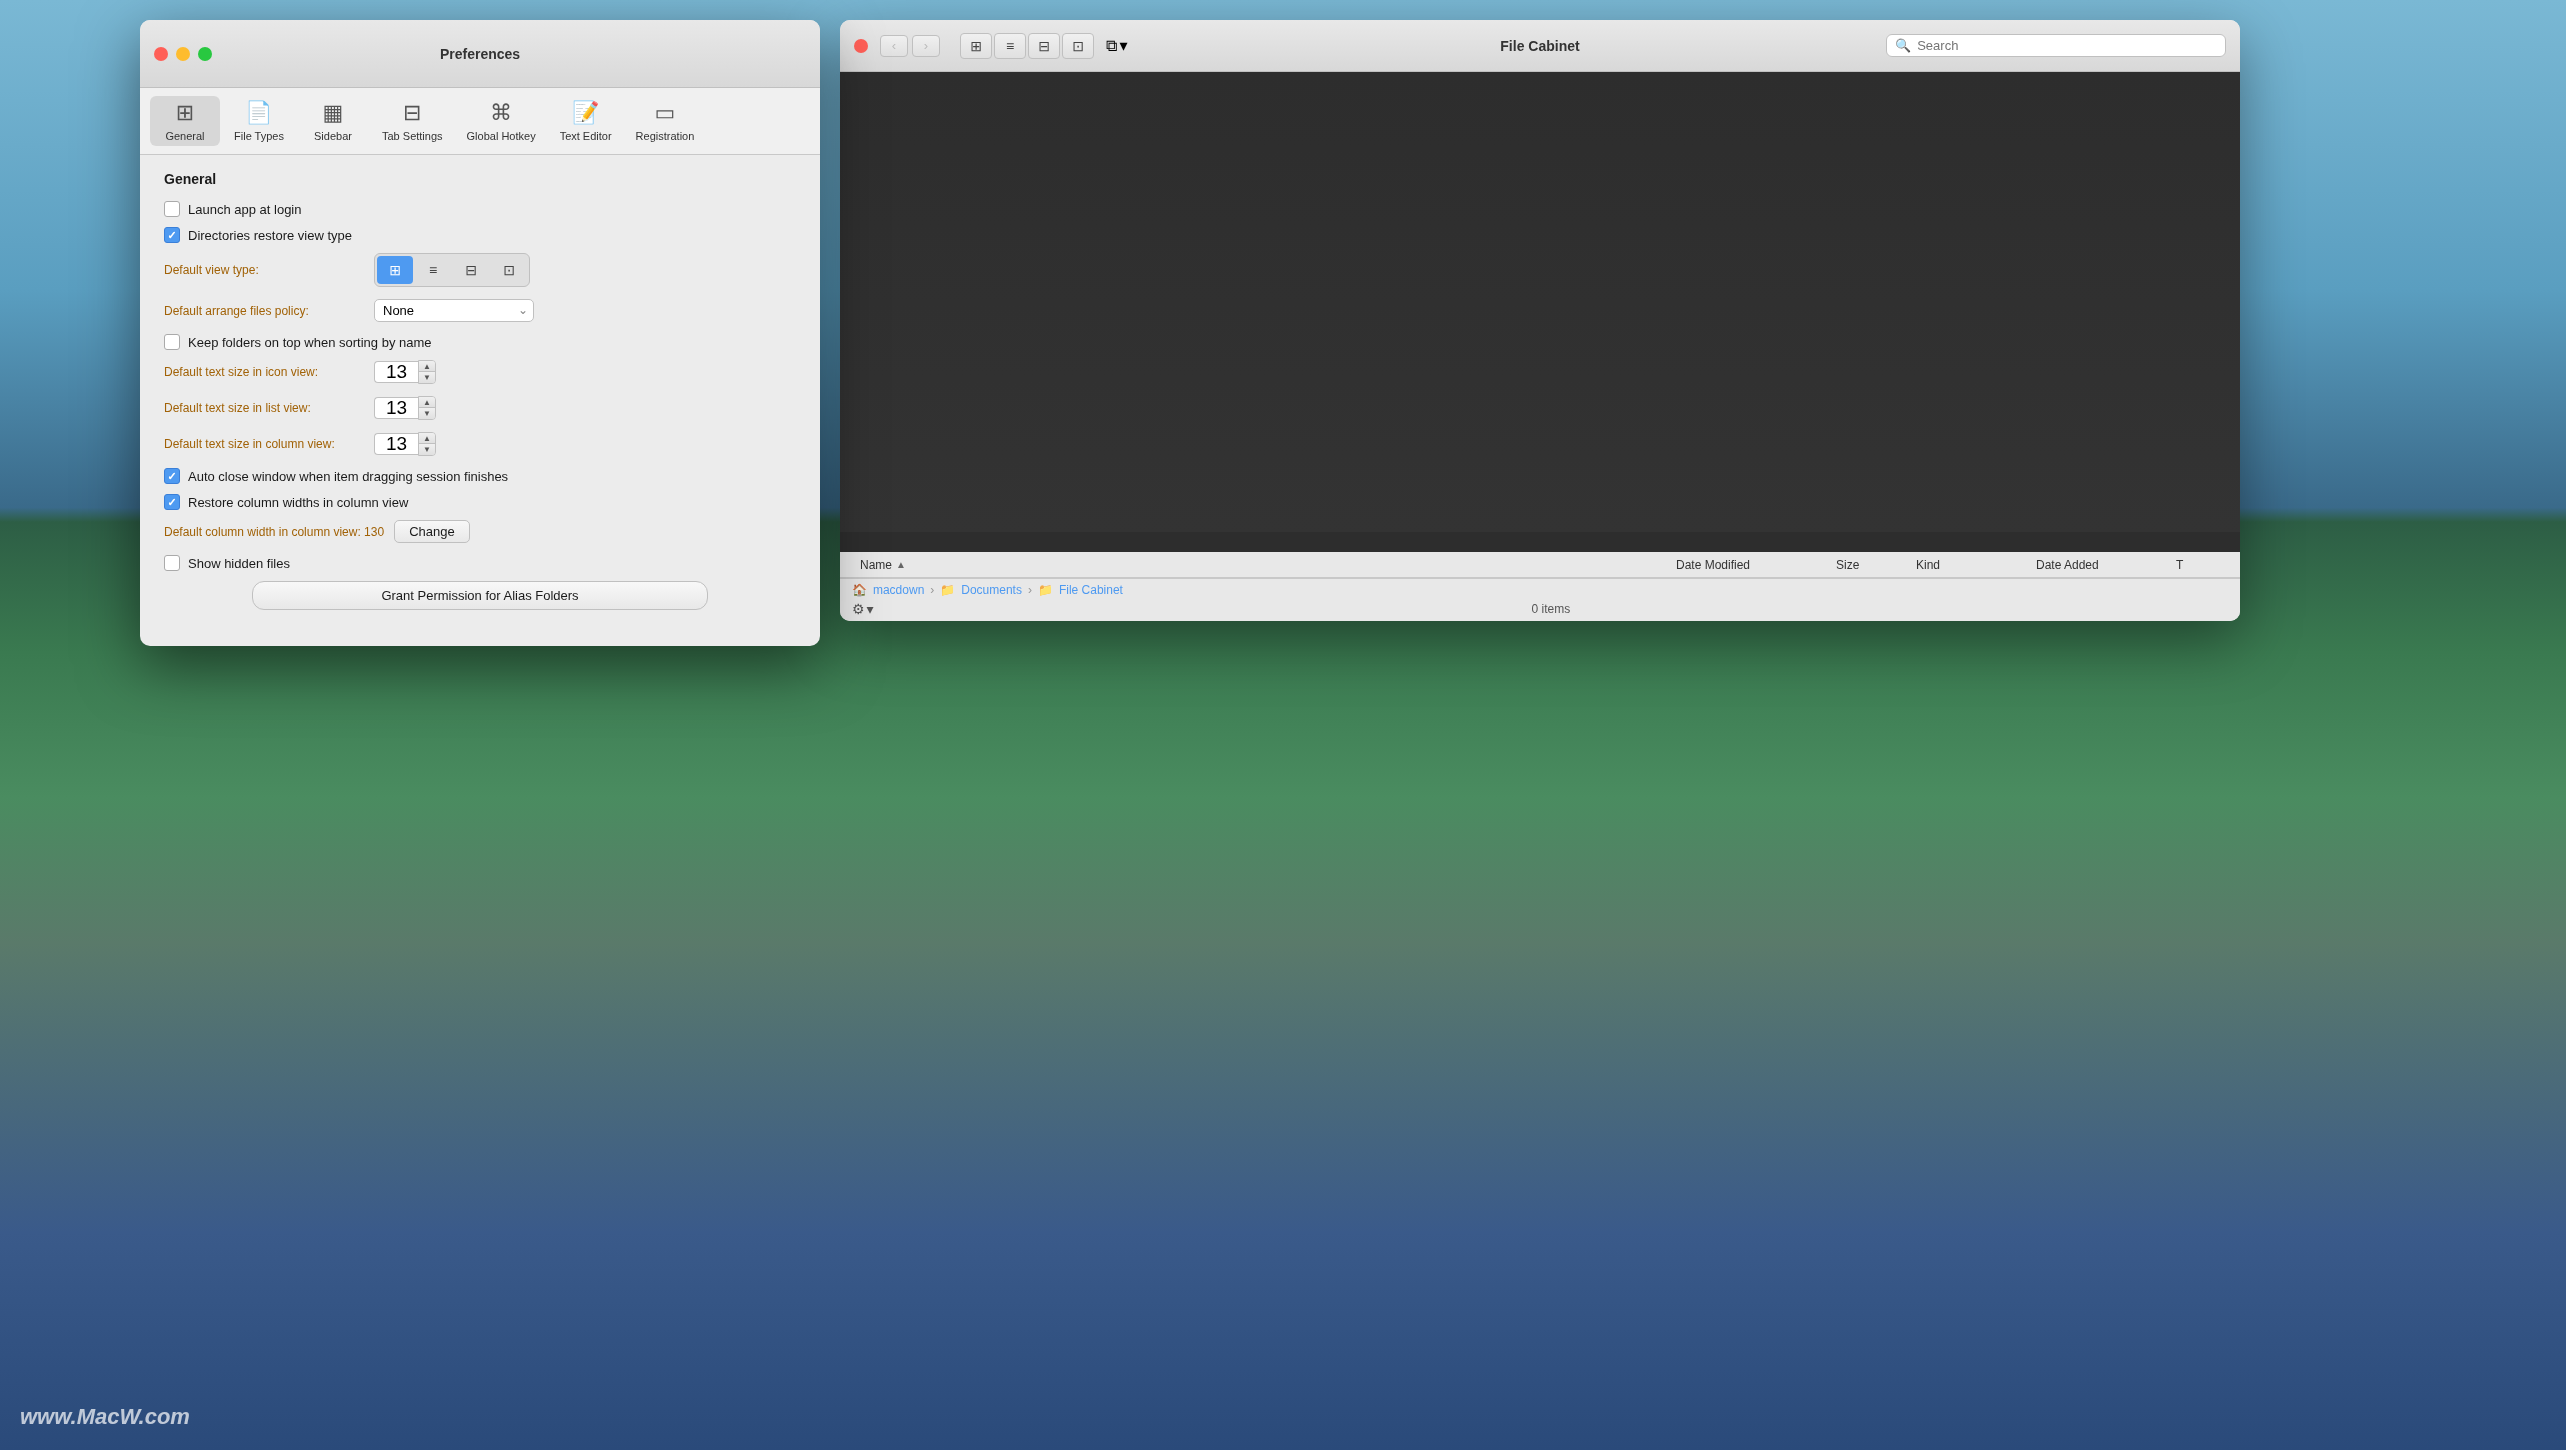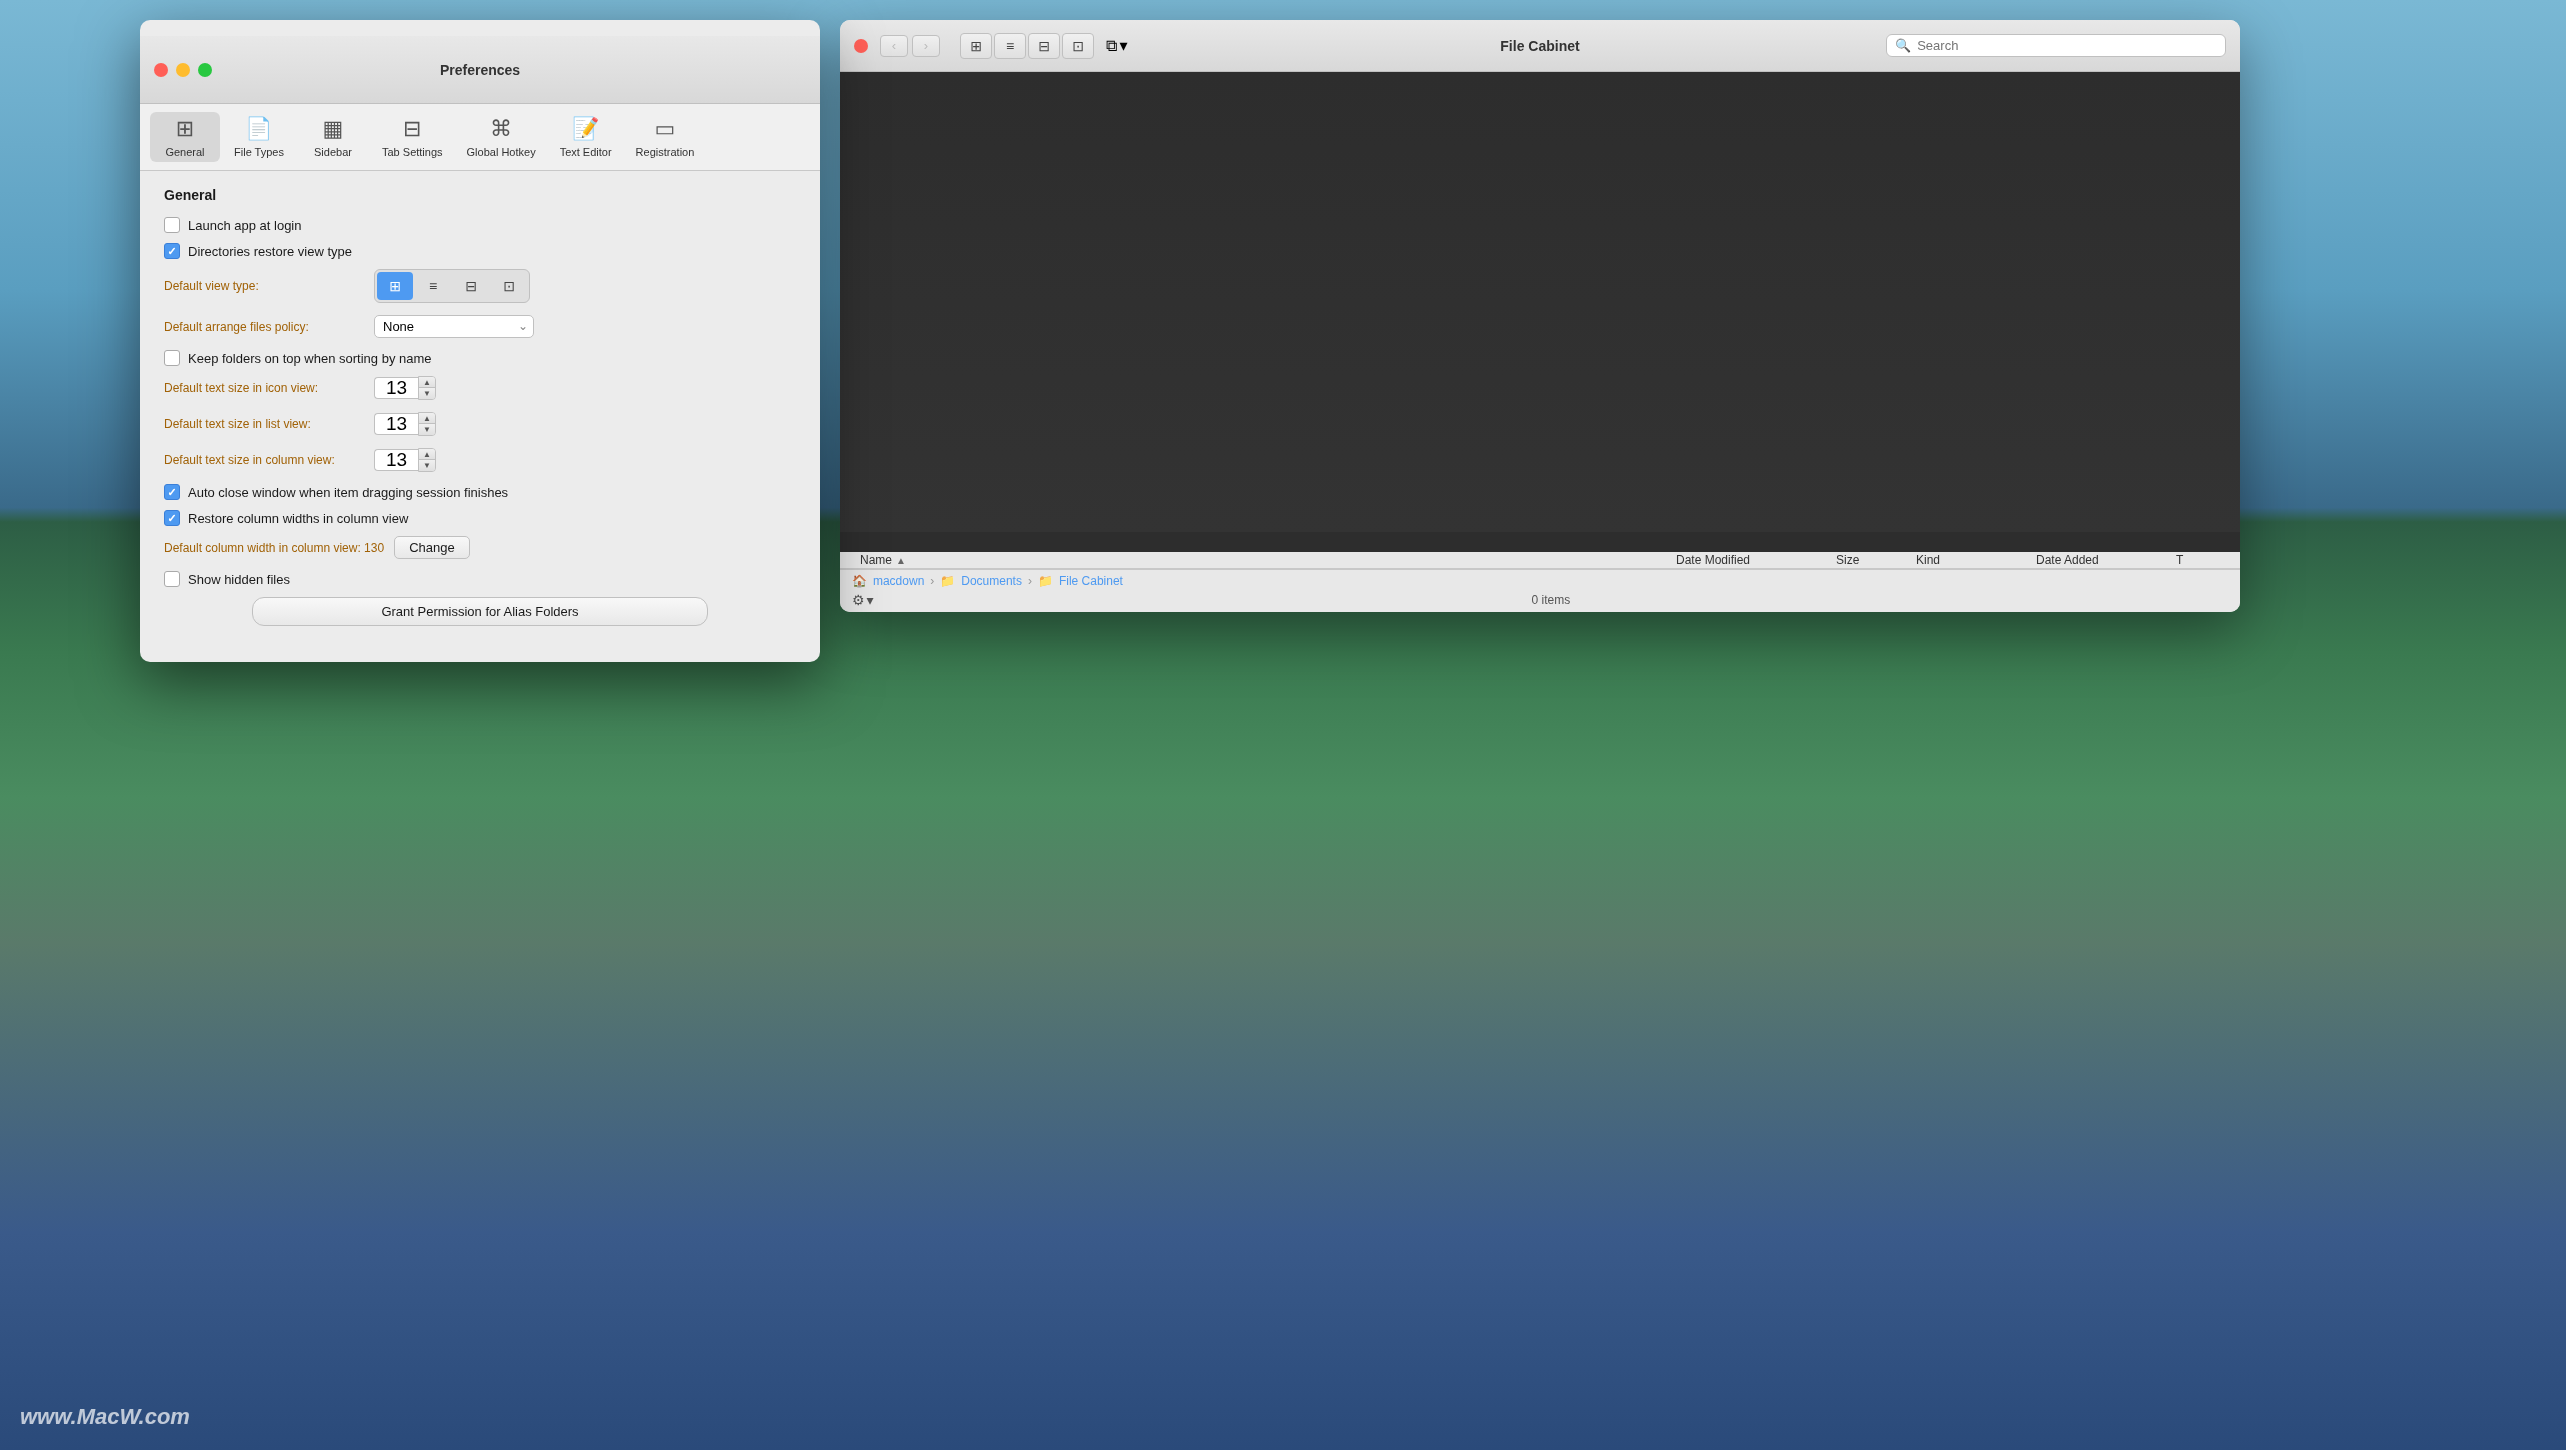--- a/index.html
+++ b/index.html
@@ -50,21 +50,20 @@
     }
 
     .window-titlebar {
       background: linear-gradient(180deg, #e8e8e8 0%, #d8d8d8 100%);
       height: 68px;
       display: flex;
       align-items: center;
       justify-content: center;
       position: relative;
       border-bottom: 1px solid #c0c0c0;
-      margin-top: 16px;
     }
 
     .window-controls {
       position: absolute;
       left: 14px;
       display: flex;
       gap: 8px;
       align-items: center;
     }
 
@@ -425,21 +424,21 @@
       background: #2d2d2d;
       min-height: 480px;
     }
 
     
     .fc-columns-header {
       background: #e8e8e8;
       border-bottom: 1px solid #c8c8c8;
       display: flex;
       align-items: center;
-      height: 17px;
+      height: 26px;
       padding: 0 12px;
       gap: 0;
     }
 
     .col-header {
       font-size: 12px;
       color: #333;
       font-weight: 500;
       padding: 0 8px;
       display: flex;

